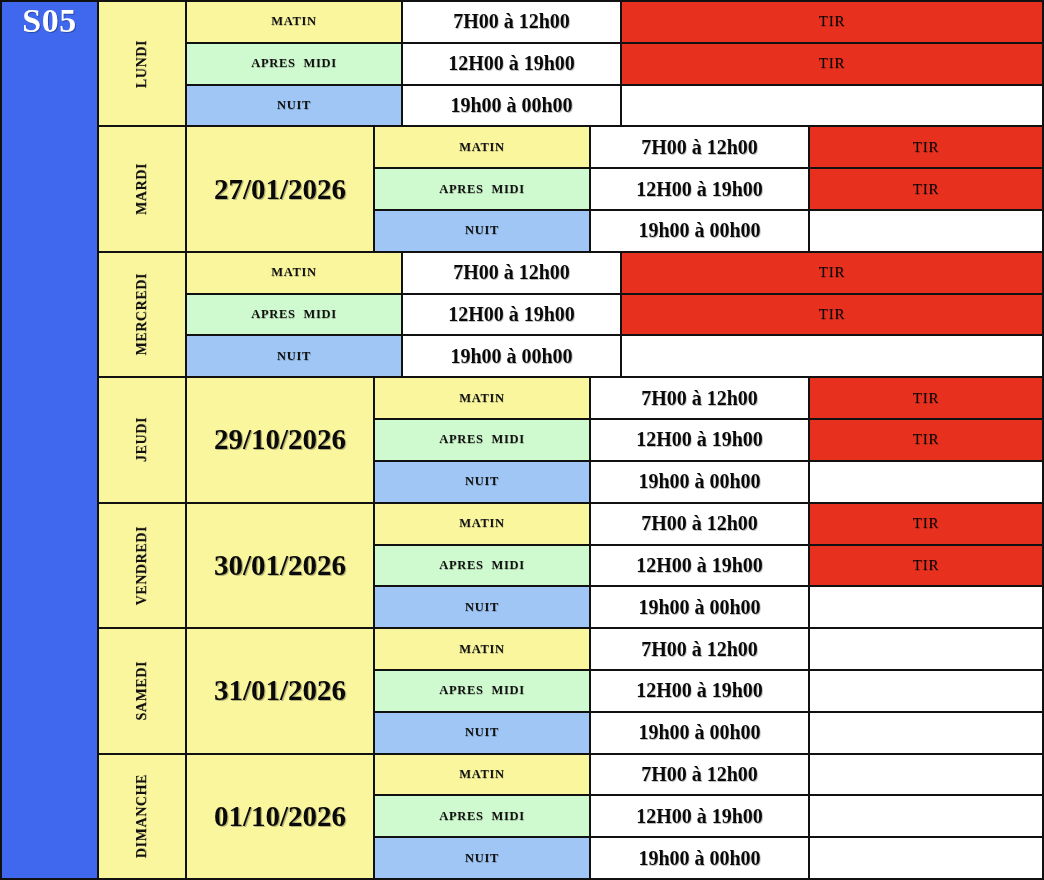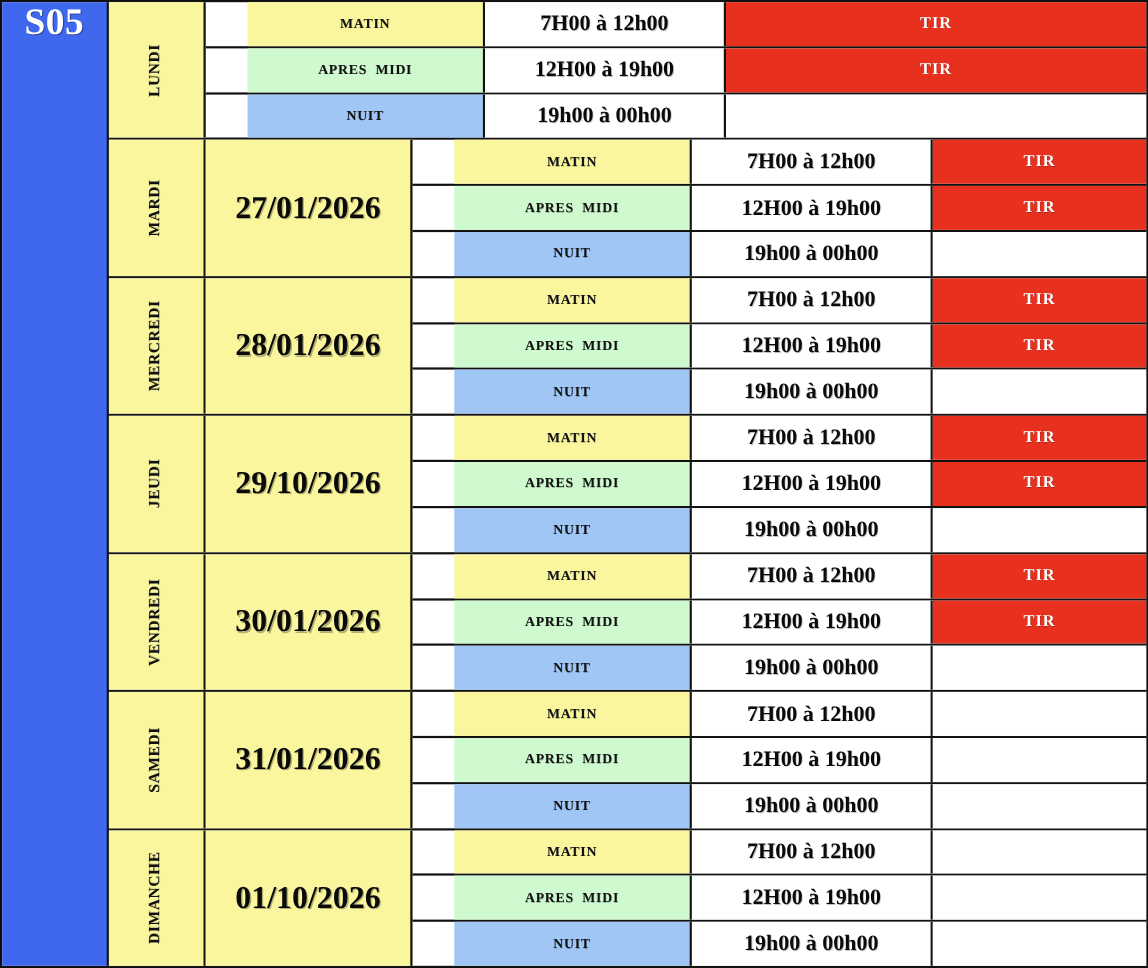--- a/index.html
+++ b/index.html
@@ -110,21 +110,20 @@
     flex-direction: column;
     min-width: 0;
   }
   .shift-row {
     flex: 1 1 0;
     display: flex;
     flex-direction: row;
     border-bottom: 2px solid #111111;
     box-sizing: border-box;
     min-height: 0;
-    padding-left: 38px;
   }
   .shift-row:last-child { border-bottom: none; }
 
   .shift-name-cell {
     width: 216px;
     flex: 0 0 216px;
     border-right: 2px solid #111111;
     box-sizing: border-box;
     display: flex;
     align-items: center;
@@ -165,22 +164,22 @@
     background: #ffffff;
     box-sizing: border-box;
     display: flex;
     align-items: center;
     justify-content: center;
     min-width: 0;
   }
   .activity-cell.filled { background: #E8301F; }
   .activity-text {
     font-size: 15px;
-    font-weight: bold;
-    color: #ffffff;
+    font-weight: normal;
+    color: #000000;
     letter-spacing: 0.8px;
     text-shadow: 0.6px 0.6px 0 rgba(0,0,0,0.25);
   }
 </style>
 </head>
 <body>
 
 <div id="schedule">
 
   <div class="week-col">
@@ -268,23 +267,20 @@
             <div class="activity-cell">
               <span class="activity-text"></span>
             </div>
           </div>
         </div>
       </div>
       <div class="day-row">
         <div class="day-name-cell">
           <span class="day-name-text">MERCREDI</span>
         </div>
-        <div class="date-cell">
-          <span class="date-text">28/01/2026</span>
-        </div>
         <div class="shifts-col">
           <div class="shift-row">
             <div class="shift-name-cell shift-matin">
               <span class="shift-name-text">MATIN</span>
             </div>
             <div class="hours-cell">
               <span class="hours-text">7H00 à 12h00</span>
             </div>
             <div class="activity-cell filled">
               <span class="activity-text">TIR</span>

